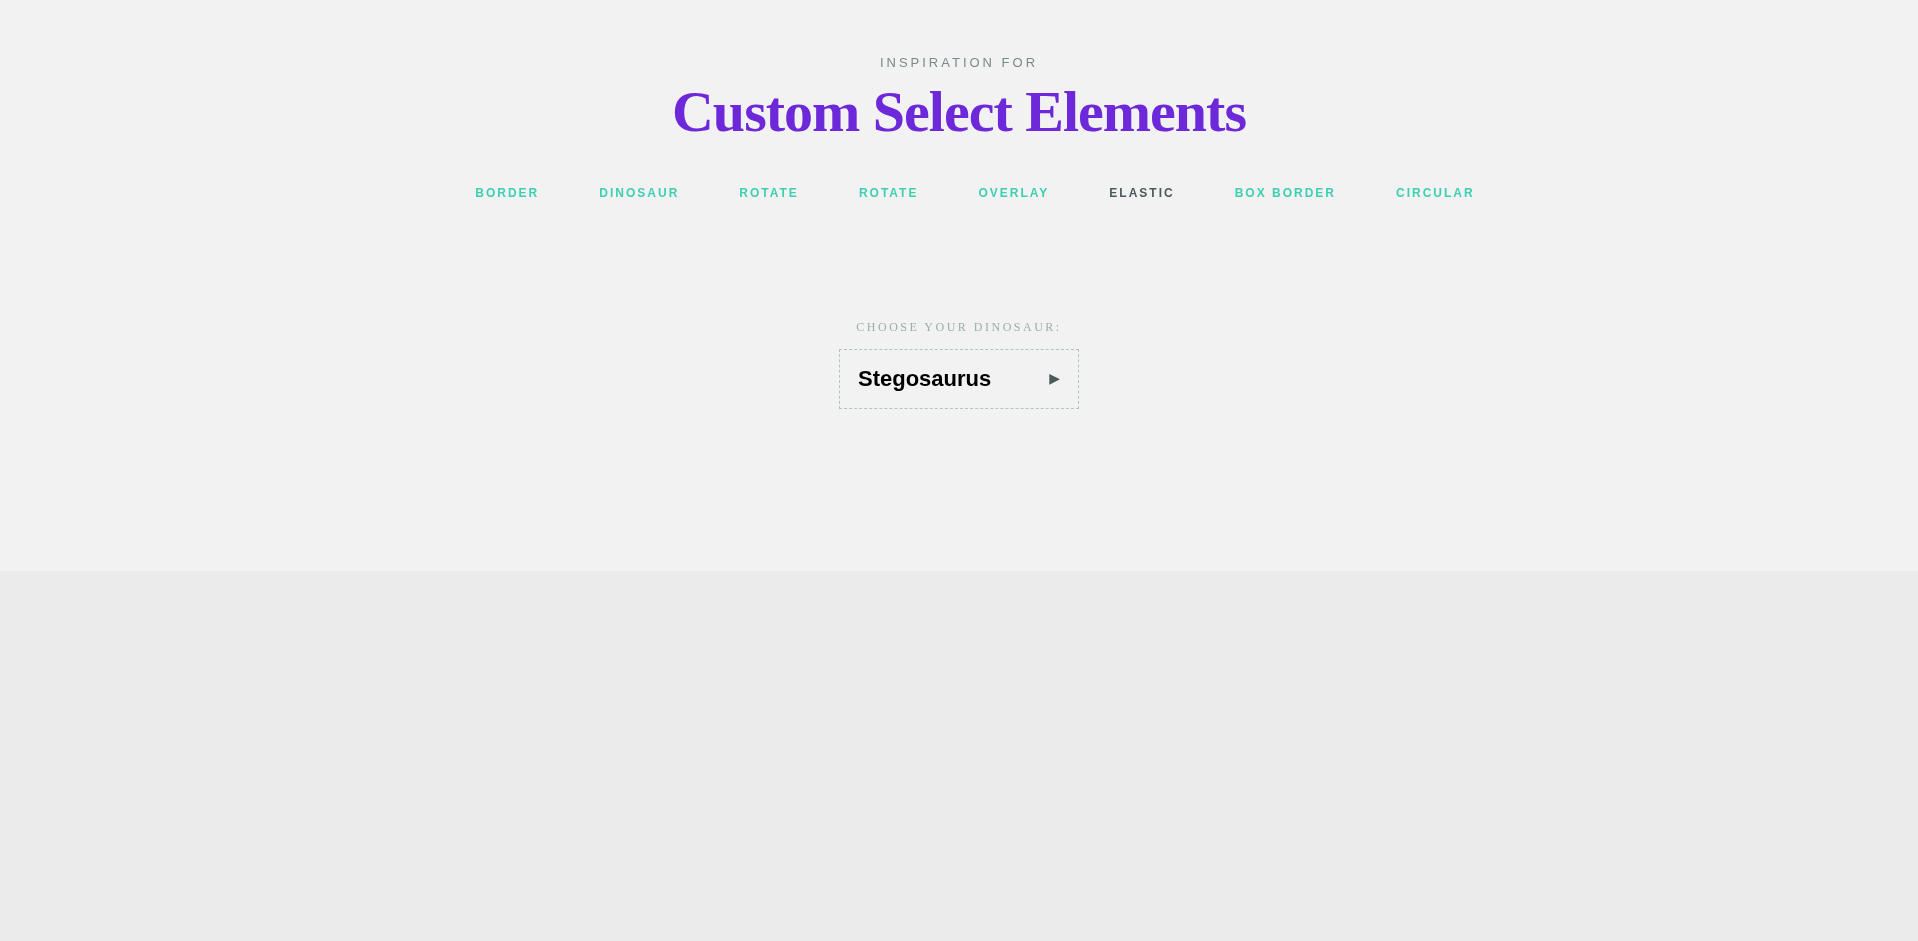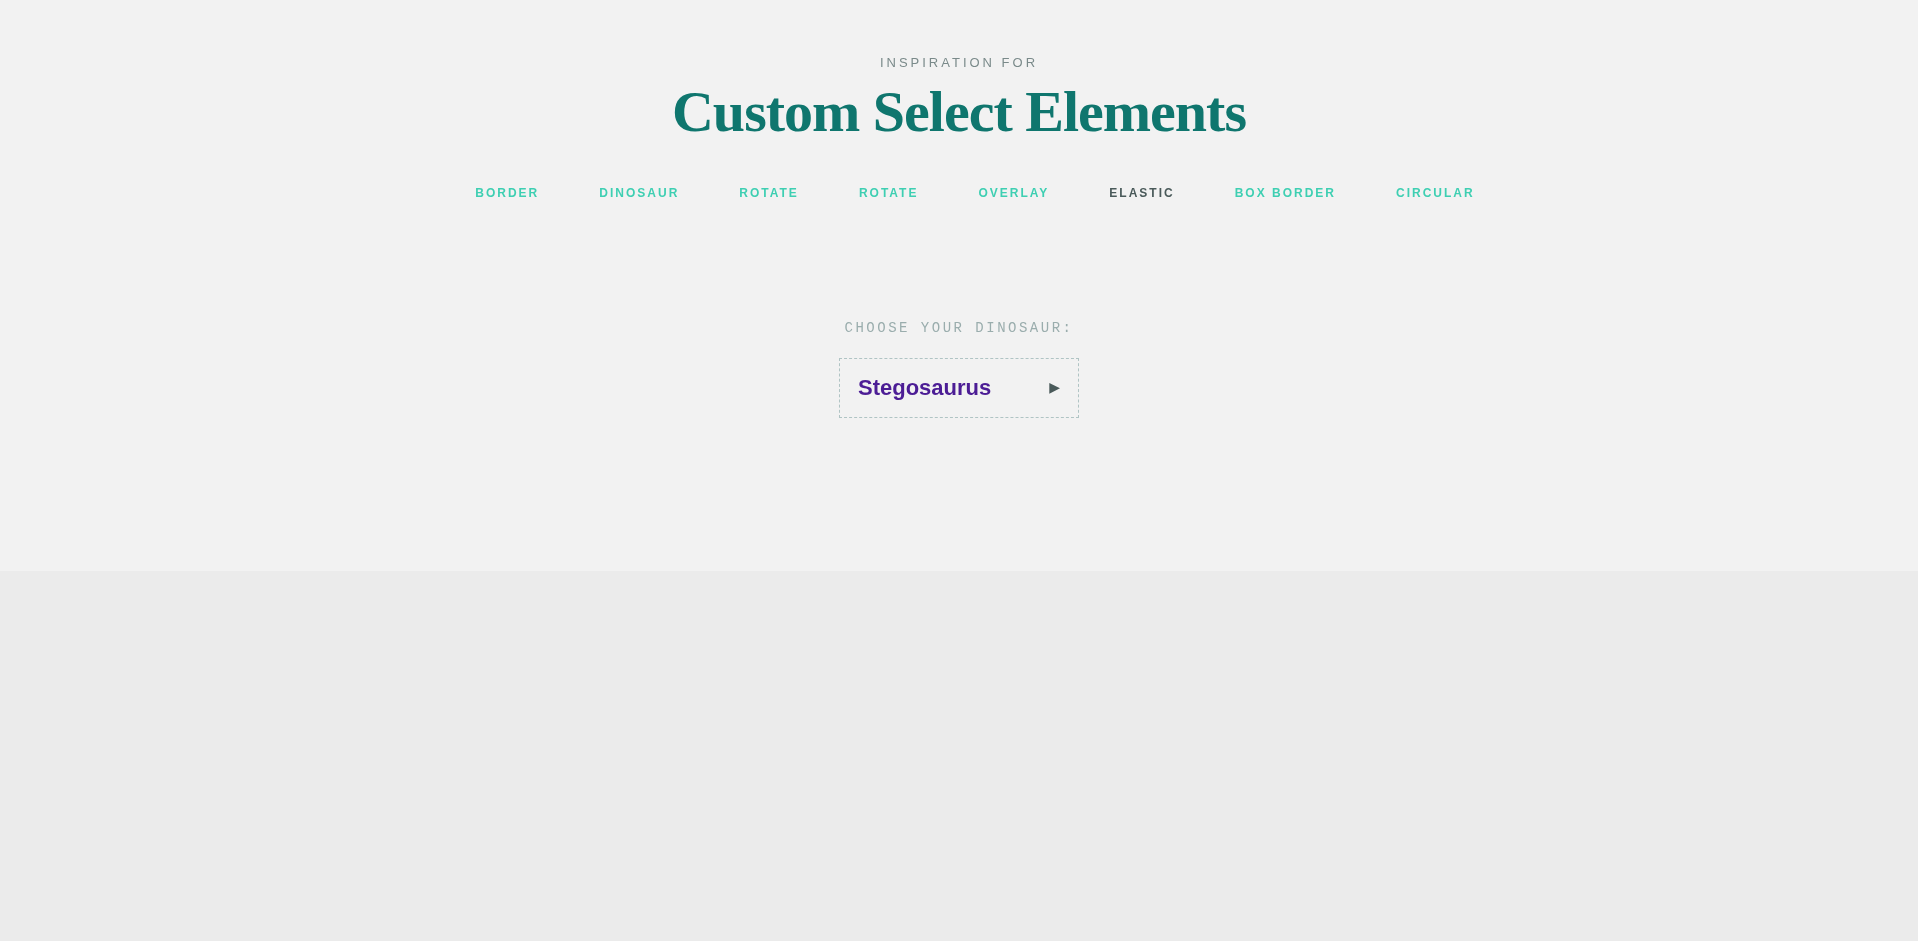--- a/index.html
+++ b/index.html
@@ -35,21 +35,21 @@
       font-size: 13px;
       letter-spacing: 3px;
       color: #7a8a8a;
       font-weight: normal;
       margin-bottom: 10px;
     }
 
     .main-title {
       font-size: 58px;
       font-weight: bold;
-      color: #0f766e;
+      color: #6d28d9;
       letter-spacing: -1px;
       line-height: 1.1;
     }
 
     .nav-section {
       display: flex;
       flex-direction: row;
       align-items: center;
       gap: 60px;
       margin-top: 20px;
@@ -75,44 +75,44 @@
     }
 
     .content-section {
       display: flex;
       flex-direction: column;
       align-items: center;
       margin-top: 60px;
     }
 
     .choose-label {
-      font-family: Liberation Mono, monospace;
-      font-size: 14px;
+      font-family: Liberation Serif, serif;
+      font-size: 12px;
       letter-spacing: 2.5px;
       color: #9aadad;
-      margin-bottom: 22px;
+      margin-bottom: 14px;
     }
 
     .select-box {
       width: 240px;
       height: 60px;
       border: 1.5px dashed #b0c4c4;
       background: transparent;
       display: flex;
       flex-direction: row;
       align-items: center;
       justify-content: space-between;
       padding: 0 18px;
       cursor: pointer;
     }
 
     .select-value {
       font-size: 22px;
       font-weight: bold;
-      color: #4c1d95;
+      color: #000000;
       font-family: Arial, Helvetica, sans-serif;
     }
 
     .select-arrow {
       color: #4a5a5a;
       font-size: 14px;
     }
 
     .lower-section {
       width: 100%;

